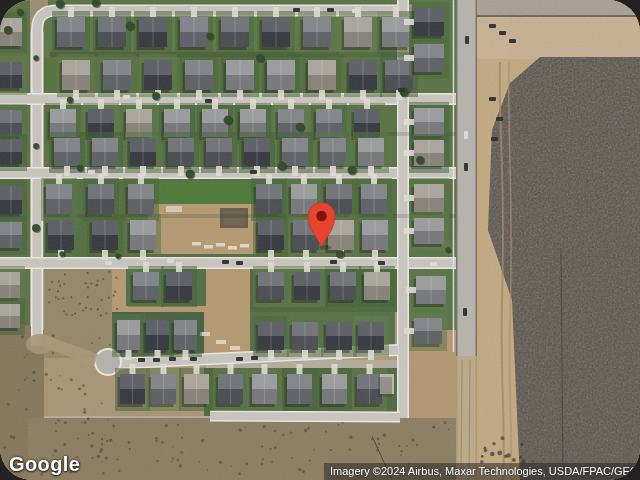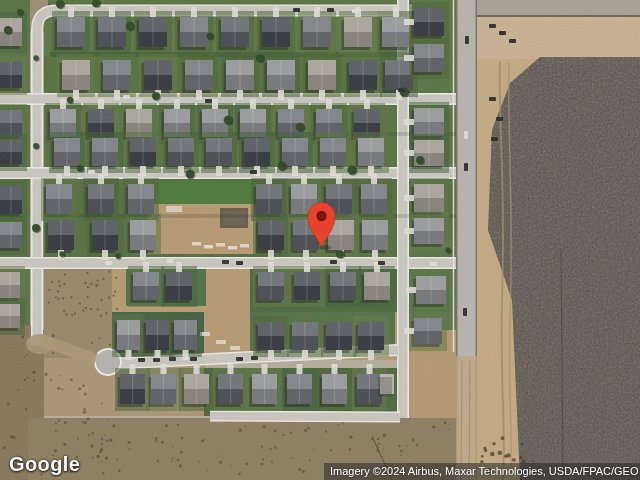--- a/index.html
+++ b/index.html
@@ -1,18 +1,18 @@
 <!DOCTYPE html>
 <html style="--logo-color: #ffffff; --attr-bg: rgba(40,40,40,0.55); --attr-text: #ffffff;"><head>
 <meta charset="utf-8">
 <style>
   html,body{margin:0;padding:0;background:#222;}
   .stage{
     position:relative;width:640px;height:480px;overflow:hidden;
-    font-family:"Liberation Sans",sans-serif;background:#a16207;
+    font-family:"Liberation Sans",sans-serif;background:#a16207;border-radius:32px;
   }
   .stage svg.scene{position:absolute;left:0;top:0;display:block;}
   .google-logo{
     position:absolute;left:9px;top:453px;z-index:5;
     font-size:20px;font-weight:bold;letter-spacing:.4px;
     color:var(--logo-color,#fff);
     text-shadow:0 1px 2px rgba(0,0,0,.7),0 0 3px rgba(0,0,0,.55),1px 0 2px rgba(0,0,0,.4);
     cursor:pointer;user-select:none;
   }
   .attribution{

